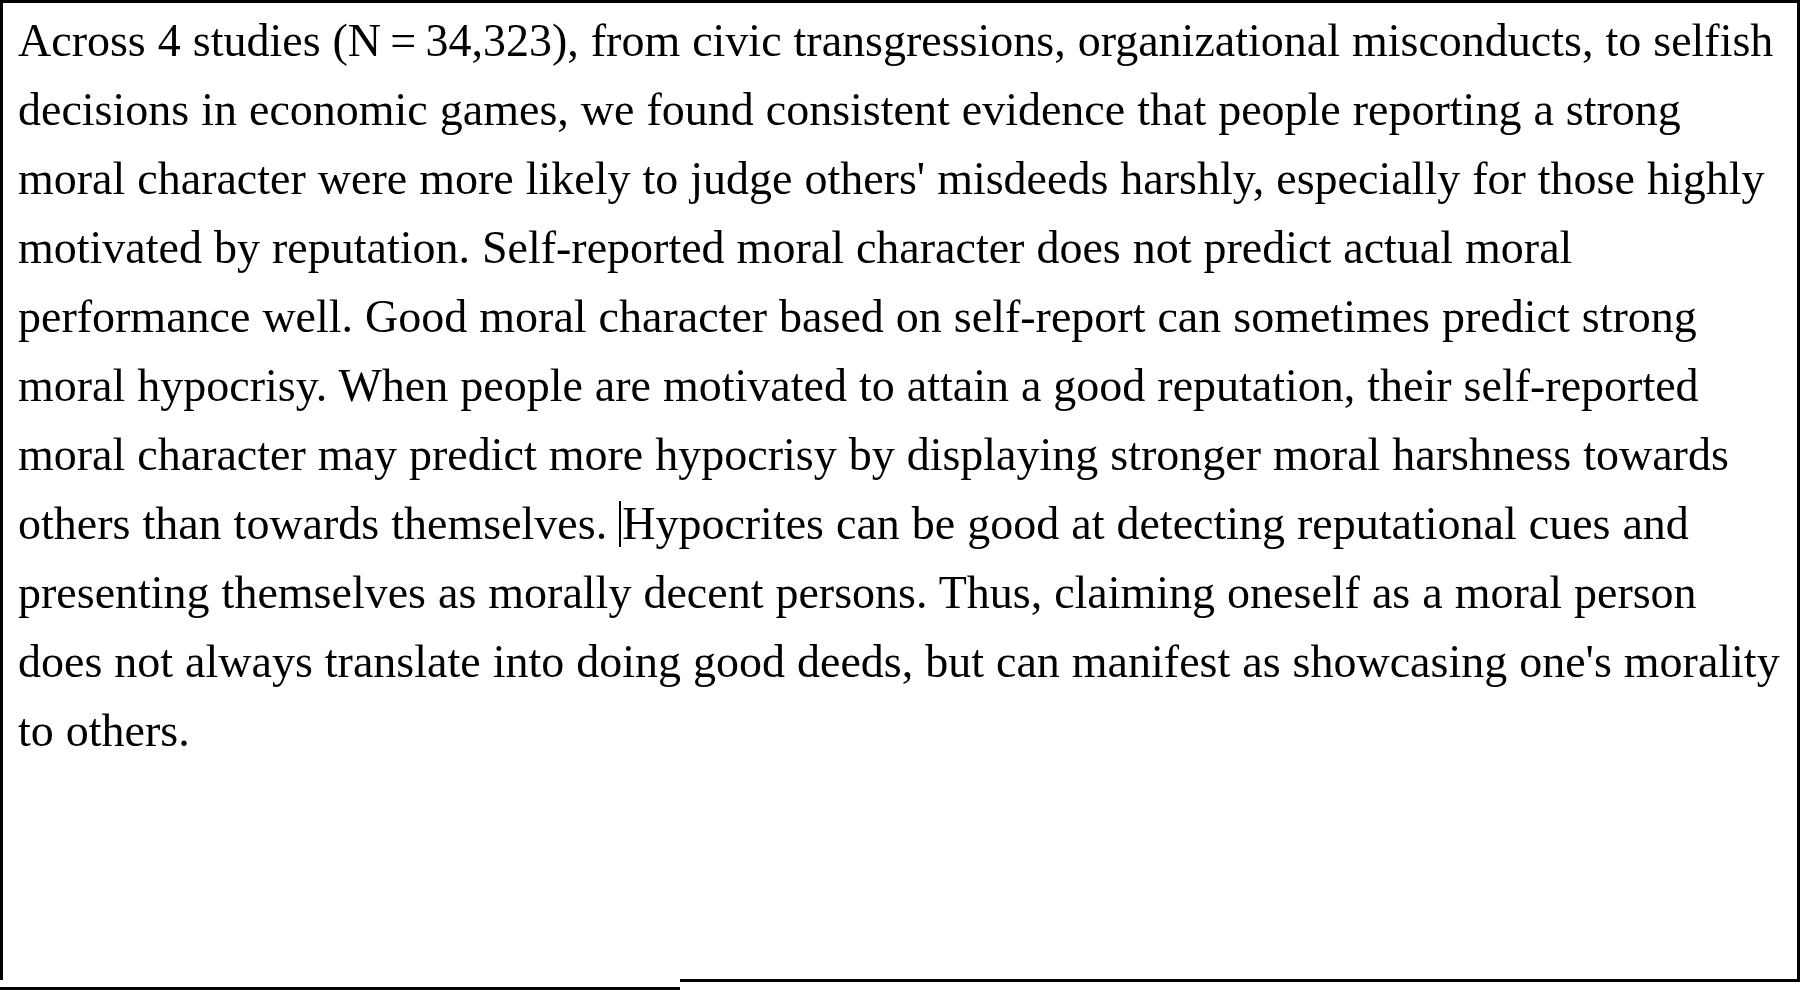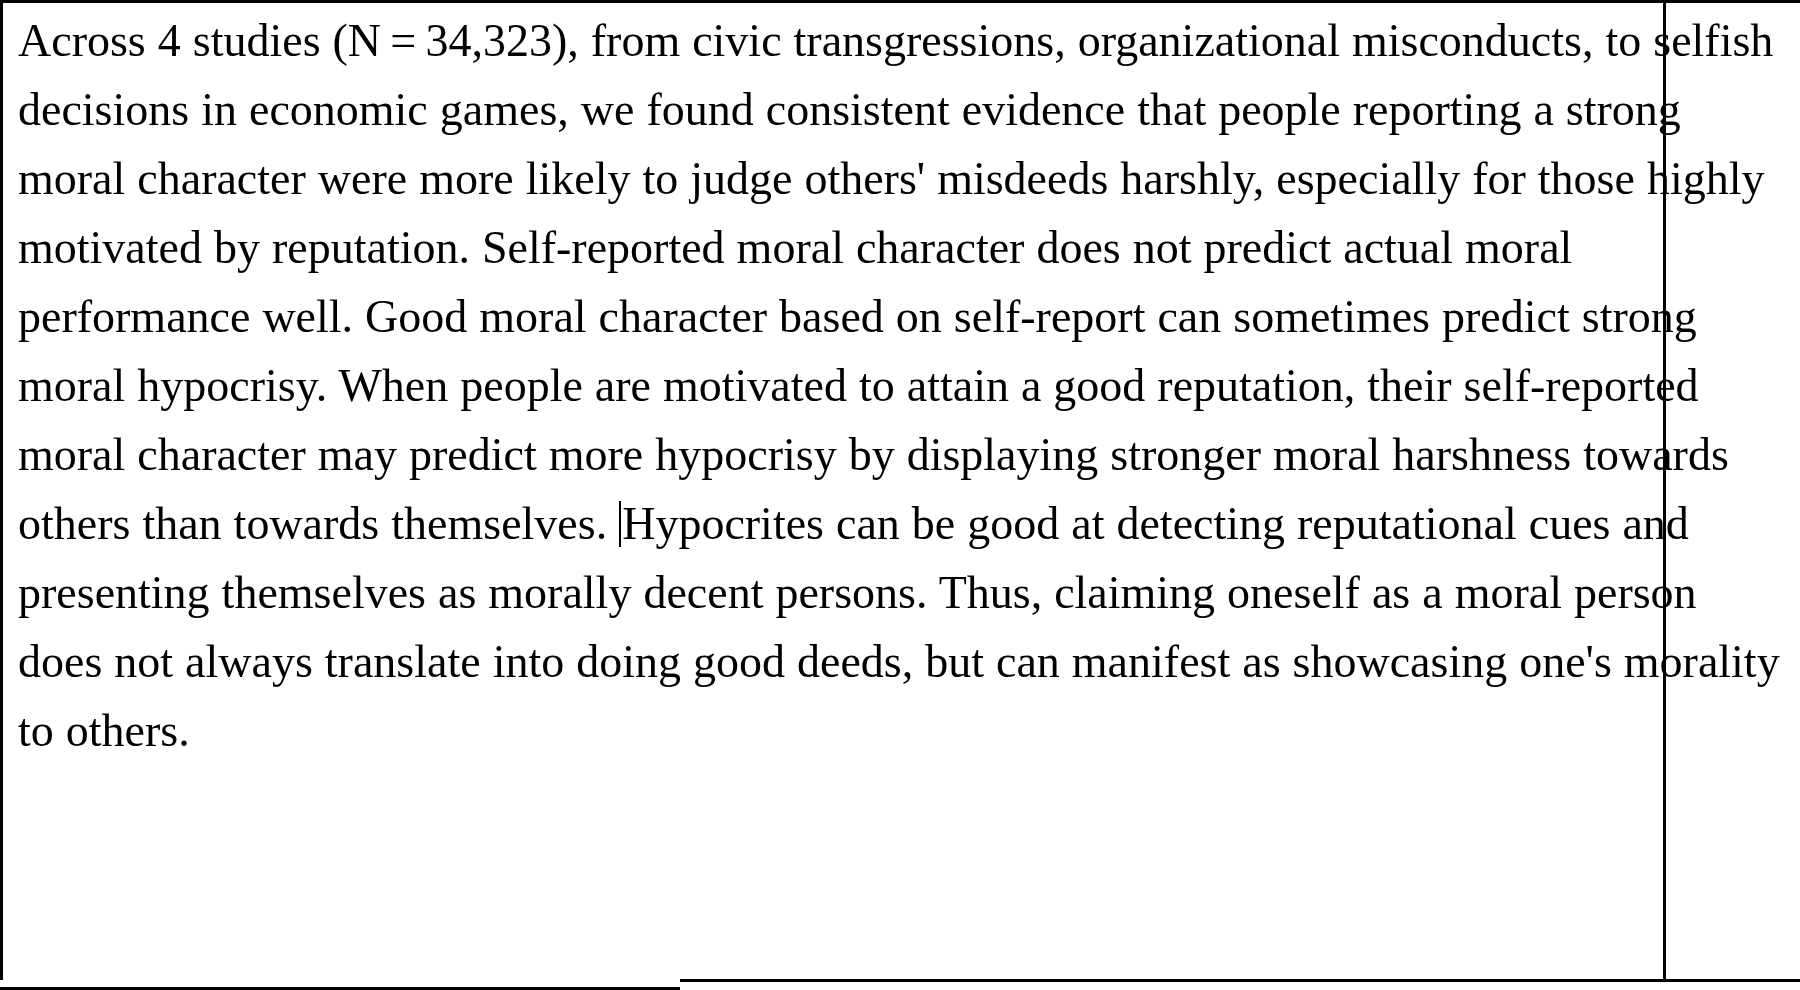--- a/index.html
+++ b/index.html
@@ -8,21 +8,21 @@
   }
   body {
     width: 1800px;
     height: 990px;
     background: #ffffff;
     font-family: "Liberation Serif", serif;
     overflow: hidden;
   }
   #page {
     position: relative;
-    width: 1666px;
+    width: 1800px;
     height: 990px;
     background: #ffffff;
     box-sizing: border-box;
   }
   
   .frame-top {
     position: absolute;
     top: 0; left: 0;
     width: 1800px;
     height: 3px;

